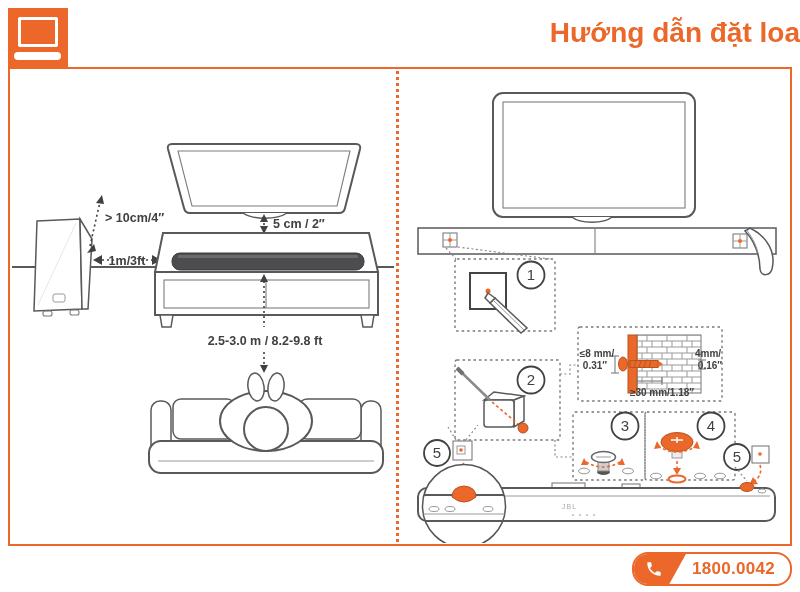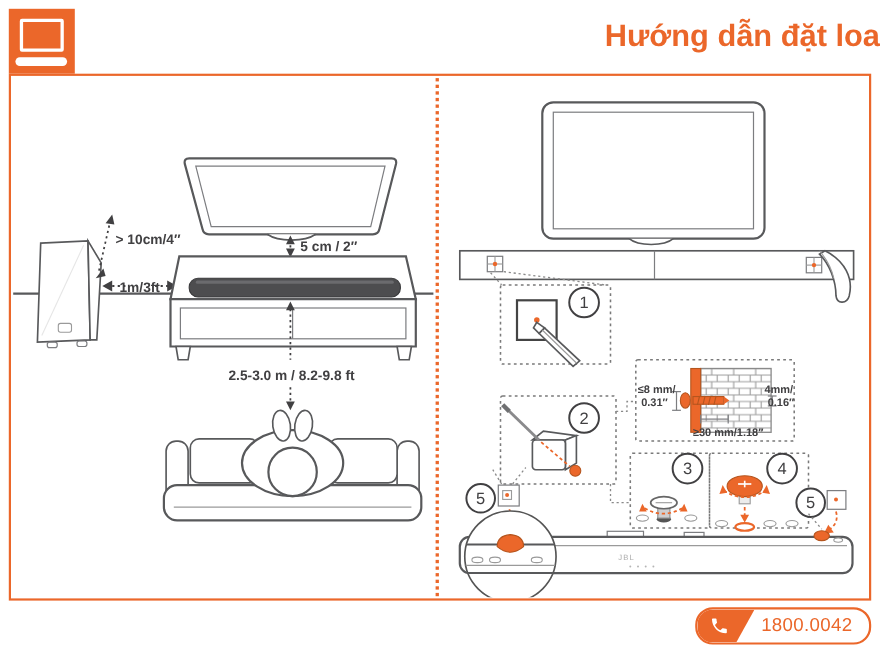--- a/index.html
+++ b/index.html
@@ -26,21 +26,21 @@
   .diagram.left{ left:10px; }
   .diagram.right{ left:400px; }
   
   .footer{ position:absolute; right:8px; bottom:6px; display:flex; gap:10px; }
   .badge{ display:flex; align-items:center; height:30px; border:2px solid var(--orange);
     border-radius:16px; background:#fff; overflow:hidden; padding-right:15px; cursor:pointer; }
   .badge-left{ width:52px; height:30px; background:var(--orange);
     clip-path:polygon(0 0,100% 0,68% 100%,0 100%);
     display:flex; align-items:center; justify-content:flex-start; padding-left:11px;
     box-sizing:border-box; margin-right:6px; flex:none; }
-  .badge-text{ color:var(--orange); font-weight:normal; font-size:17px; letter-spacing:.3px; }
+  .badge-text{ color:var(--orange); font-weight:bold; font-size:17px; letter-spacing:.3px; }
   
   .s2{ stroke:var(--line); stroke-width:2; fill:#fff; }
   .s15{ stroke:var(--line); stroke-width:1.5; fill:#fff; }
   .s1{ stroke:#7c7d80; stroke-width:1.1; fill:none; }
   .thin{ stroke:#9a9a9a; stroke-width:1; fill:none; }
   .dark{ fill:#4D4D4F; stroke:#3a3a3c; stroke-width:1; }
   .dot{ stroke:#414042; stroke-width:1.6; stroke-dasharray:2 3; fill:none; }
   .dotg{ stroke:#8a8a8a; stroke-width:1.2; stroke-dasharray:2 2.5; fill:none; }
   .dbox{ stroke:#7a7a7a; stroke-width:1.4; stroke-dasharray:2.5 3; fill:none; }
   .odash{ stroke:var(--orange); stroke-width:1.6; stroke-dasharray:3 2.5; fill:none; }

